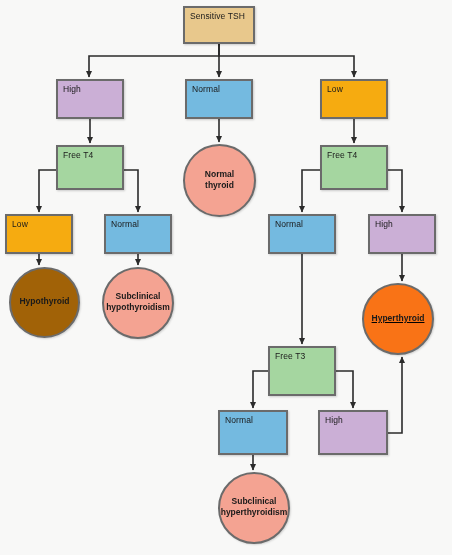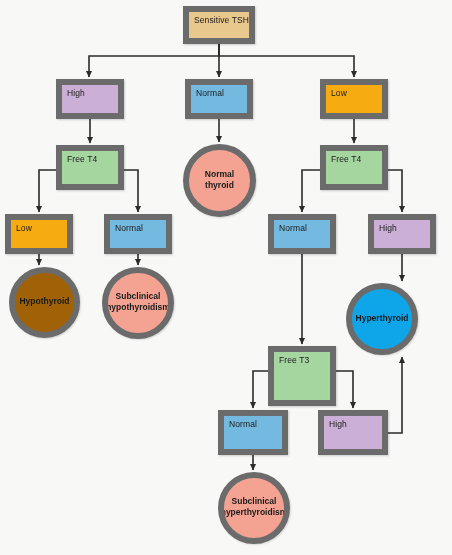--- a/index.html
+++ b/index.html
@@ -24,21 +24,21 @@
     position: absolute;
     left: 0;
     top: 0;
     width: 452px;
     height: 555px;
     pointer-events: none;
   }
   .node {
     position: absolute;
     box-sizing: border-box;
-    border: 6px solid #a16207;
+    border: 2px solid #a16207;
     overflow: hidden;
   }
   .node.box {
     box-shadow: 1px 1px 2px rgba(0,0,0,0.18);
   }
   .node.box .node-label {
     position: absolute;
     left: 5px;
     top: 3px;
     font-size: 8.5px;
@@ -134,24 +134,24 @@
       <div class="node box" style="left: 368px; top: 214px; width: 68px; height: 40px; background: rgb(203, 175, 214); border-color: rgb(107, 107, 107);">
         <span class="node-label">High</span>
       </div>
       <div class="node circle" style="left: 9px; top: 267px; width: 71px; height: 71px; background: #a16207; border-color: rgb(107, 107, 107);">
         <span class="node-label">Hypothyroid</span>
       </div>
       <div class="node circle" style="left: 102px; top: 267px; width: 72px; height: 72px; background: rgb(244, 163, 146); border-color: rgb(107, 107, 107);">
         <span class="node-label">Subclinical
 hypothyroidism</span>
       </div>
-      <div class="node circle" style="left: 346px; top: 283px; width: 72px; height: 72px; background: #0ea5e9; border-color: rgb(107, 107, 107);">
+      <div class="node circle" style="left: 362px; top: 283px; width: 72px; height: 72px; background: #f97316; border-color: rgb(107, 107, 107); text-decoration: underline;">
         <span class="node-label">Hyperthyroid</span>
       </div>
-      <div class="node box" style="left: 268px; top: 346px; width: 68px; height: 60px; background: rgb(165, 214, 160); border-color: rgb(107, 107, 107);">
+      <div class="node box" style="left: 268px; top: 346px; width: 68px; height: 50px; background: rgb(165, 214, 160); border-color: rgb(107, 107, 107);">
         <span class="node-label">Free T3</span>
       </div>
       <div class="node box" style="left: 218px; top: 410px; width: 70px; height: 45px; background: rgb(116, 186, 224); border-color: rgb(107, 107, 107);">
         <span class="node-label">Normal</span>
       </div>
       <div class="node box" style="left: 318px; top: 410px; width: 70px; height: 45px; background: rgb(203, 175, 214); border-color: rgb(107, 107, 107);">
         <span class="node-label">High</span>
       </div>
       <div class="node circle" style="left: 218px; top: 472px; width: 72px; height: 72px; background: rgb(244, 163, 146); border-color: rgb(107, 107, 107);">
         <span class="node-label">Subclinical

